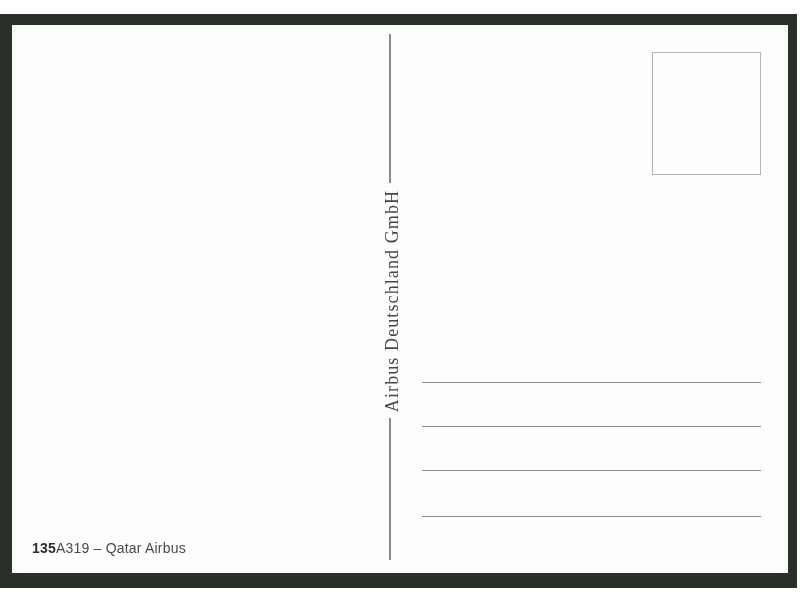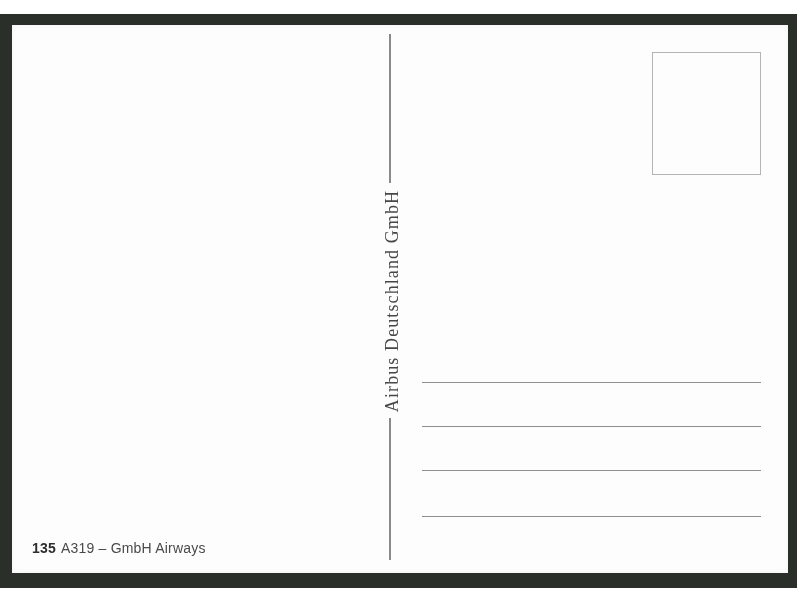--- a/index.html
+++ b/index.html
@@ -88,21 +88,20 @@
     top: 514px;
     font-size: 14px;
     line-height: 18px;
     color: #4a4a4a;
     letter-spacing: 0.2px;
     white-space: nowrap;
   }
   .caption .num {
     font-weight: bold;
     color: #2d2d2d;
-    margin-right: 5px;
   }
 </style>
 </head>
 <body>
 
 <div class="scene">
   <div class="backdrop"></div>
 
   <div class="postcard">
 
@@ -111,17 +110,17 @@
     <div class="divider-seg divider-bottom"></div>
 
     <div class="stamp-box"></div>
 
     <div class="address-line l1"></div>
     <div class="address-line l2"></div>
     <div class="address-line l3"></div>
     <div class="address-line l4"></div>
 
     <div class="caption">
-      <span class="num">135</span><span>A319 – GmbH Airways</span>
+      <span class="num">135</span><span>A319 – Qatar Airbus</span>
     </div>
 
   </div>
 </div>
 
 </body></html>

